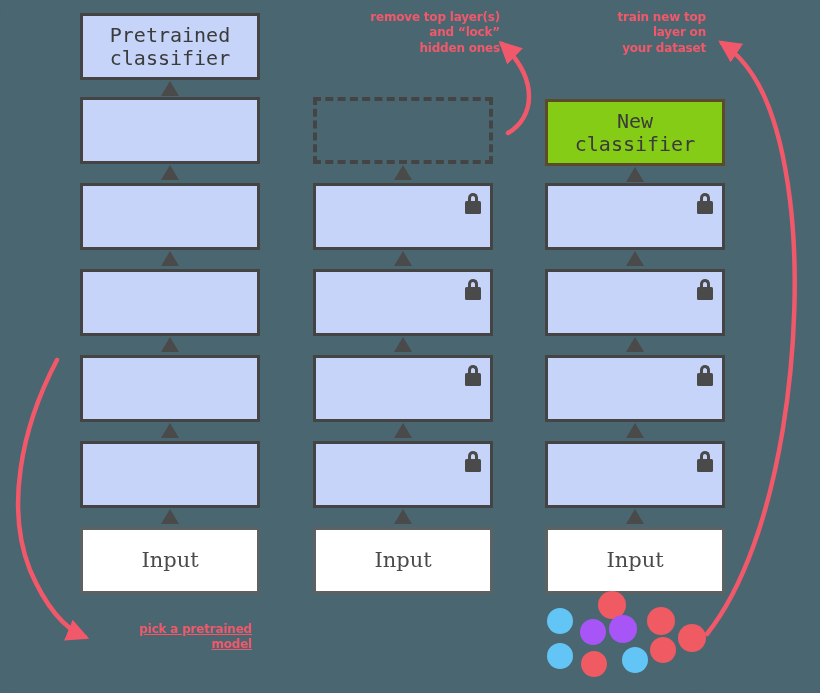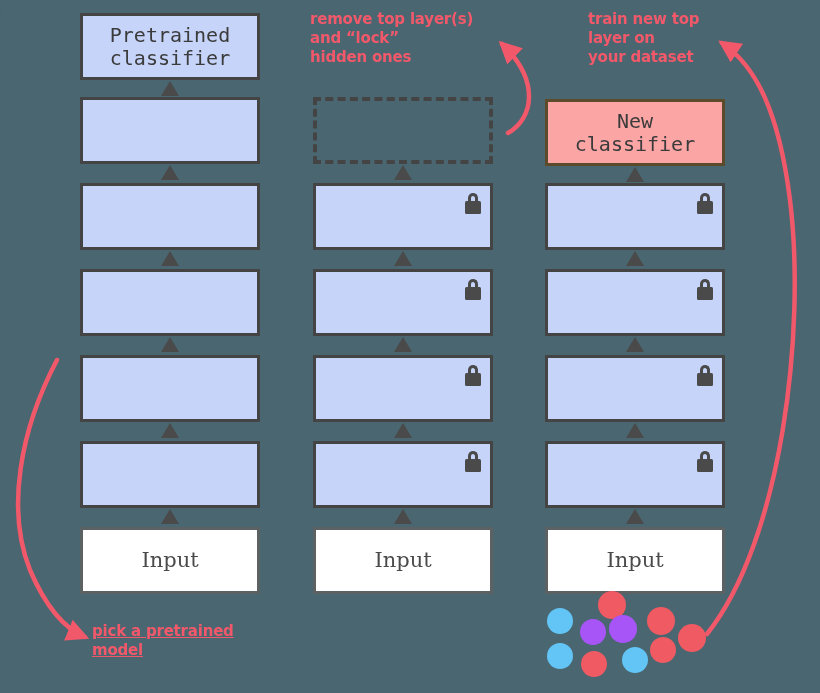--- a/index.html
+++ b/index.html
@@ -43,21 +43,21 @@
     letter-spacing: 0px;
     white-space: pre-line;
   }
 
   .box.pretrained {
     height: 67px;
     background: #c5d4f8;
     border-color: #444444;
   }
   .box.newclf {
-    background: #fca5a5;
+    background: #84cc16;
     border-color: #5c4b2a;
     text-align: center;
   }
   .box.newclf .label { color: #3b3b3b; }
 
   .box.input {
     background: #ffffff;
     border-color: #5c6164;
   }
   .box.input .label {
@@ -102,23 +102,23 @@
     background: #4a4a4a;
     border-radius: 1.5px;
   }
 
   
   .annot {
     position: absolute;
     color: #f1596b;
     font-family: "DejaVu Sans", sans-serif;
     font-weight: bold;
-    font-size: 15px;
+    font-size: 12px;
     line-height: 1.28;
-    text-align: left;
+    text-align: right;
     white-space: pre-line;
     letter-spacing: -0.2px;
   }
 
   
   svg.overlay {
     position: absolute;
     left: 0; top: 0;
     width: 820px; height: 693px;
     pointer-events: none;
@@ -242,21 +242,21 @@
         <div class="box input" style="left: 545px; top: 527px; height: 67px;">
           <div class="label">Input</div>
         </div>
       </div>
     </div>
 
   <div id="annot-host">
       <div class="annot" style="left: 310px; top: 10px; width: 190px;">remove top layer(s)
 and “lock”
 hidden ones</div>
-      <div class="annot" style="left: 588px; top: 10px; width: 165px;">train new top
+      <div class="annot" style="left: 541px; top: 10px; width: 165px;">train new top
 layer on
 your dataset</div>
       <div class="annot" style="left: 92px; top: 622px; width: 160px; text-decoration: underline;">pick a pretrained
 model</div>
     </div>
 
   <div id="dots-host">
       <div class="dot" style="left: 547px; top: 608px; width: 26px; height: 26px; background: rgb(99, 197, 245);"></div>
       <div class="dot" style="left: 598px; top: 591px; width: 28px; height: 28px; background: rgb(239, 90, 99);"></div>
       <div class="dot" style="left: 580px; top: 619px; width: 26px; height: 26px; background: rgb(168, 85, 247);"></div>

